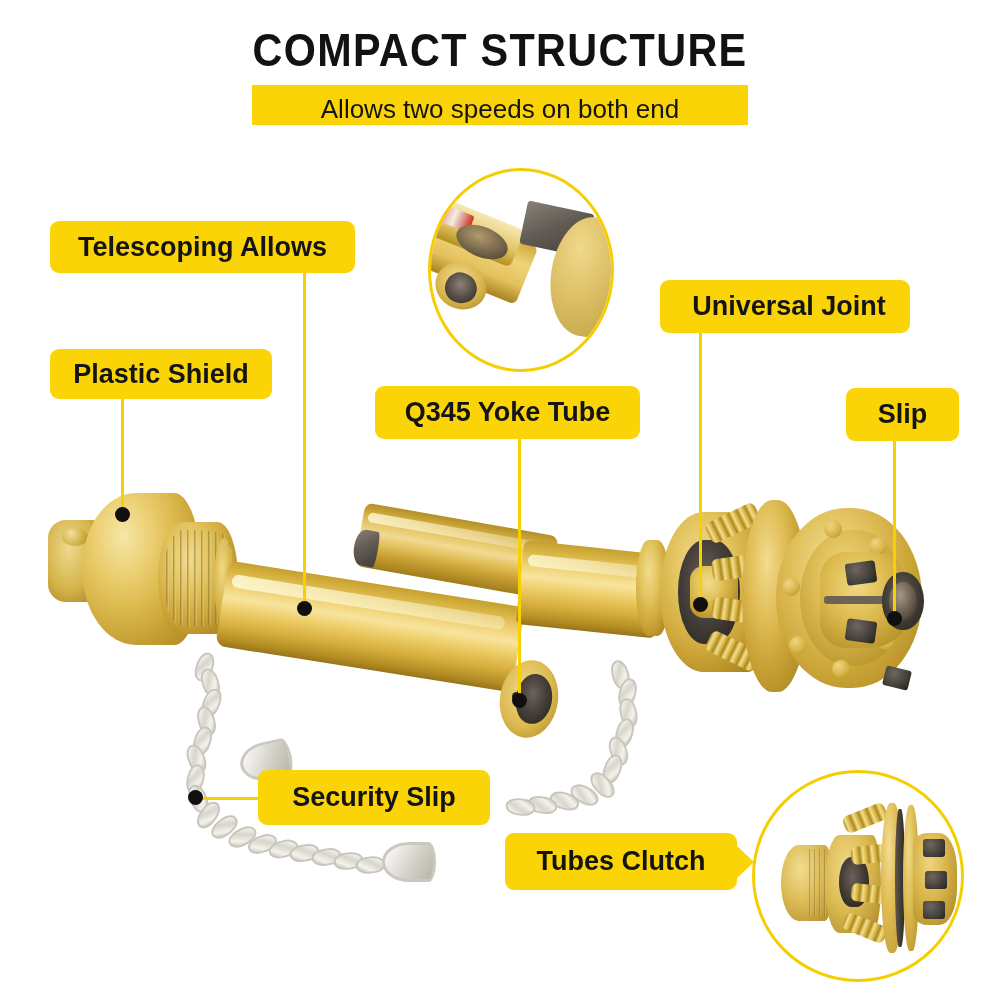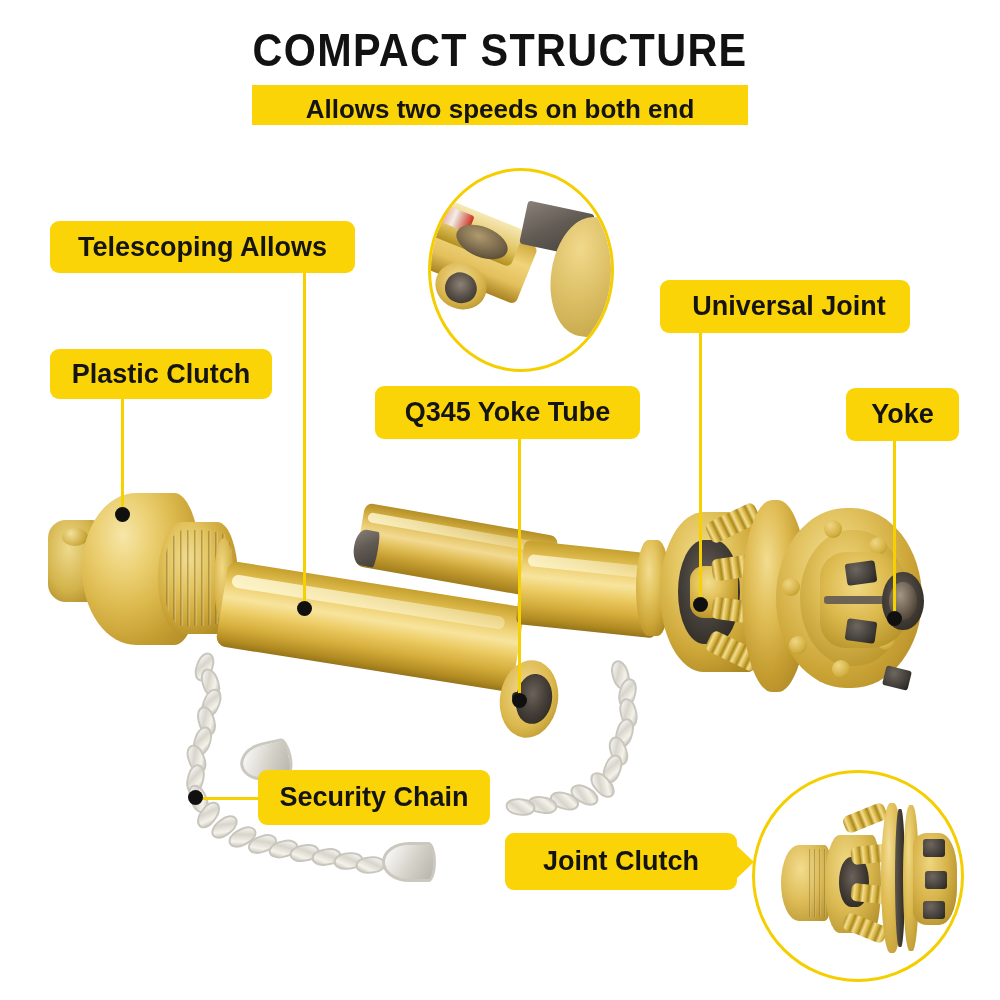--- a/index.html
+++ b/index.html
@@ -41,21 +41,21 @@
     top: 85px;
     width: 496px;
     height: 40px;
     background: #FBD408;
     display: flex;
     align-items: center;
     justify-content: center;
   }
   #subtitle-text {
     font-size: 26px;
-    font-weight: bold;
+    font-weight: normal;
     color: #141414;
     letter-spacing: 0px;
     white-space: nowrap;
     margin-top: 8px;
   }
 
   
   .callout {
     position: absolute;
     background: #FBD408;
@@ -417,36 +417,36 @@
   <div class="dot" style="left:887px; top:611px;"></div>
 
   <div class="leader h" style="left:196px; top:797px; width:64px;"></div>
   <div class="dot" style="left:188px; top:790px;"></div>
 
   <div class="callout" style="left:50px; top:221px; width:305px; height:52px;">
     <span>Telescoping Allows</span>
   </div>
 
   <div class="callout" style="left:50px; top:349px; width:222px; height:50px;">
-    <span>Plastic Clutch</span>
+    <span>Plastic Shield</span>
   </div>
 
   <div class="callout" style="left:375px; top:386px; width:265px; height:53px;">
     <span>Q345 Yoke Tube</span>
   </div>
 
   <div class="callout" style="left:660px; top:280px; width:250px; height:53px;padding-left:24px;">
     <span>Universal Joint</span>
   </div>
 
   <div class="callout" style="left:846px; top:388px; width:113px; height:53px;">
-    <span>Yoke</span>
+    <span>Slip</span>
   </div>
 
   <div class="callout" style="left:258px; top:770px; width:232px; height:55px;">
-    <span>Security Chain</span>
+    <span>Security Slip</span>
   </div>
 
   <div class="callout with-arrow" style="left:505px; top:833px; width:232px; height:57px;">
-    <span>Joint Clutch</span>
+    <span>Tubes Clutch</span>
   </div>
 
 </div>
 
 </body></html>

